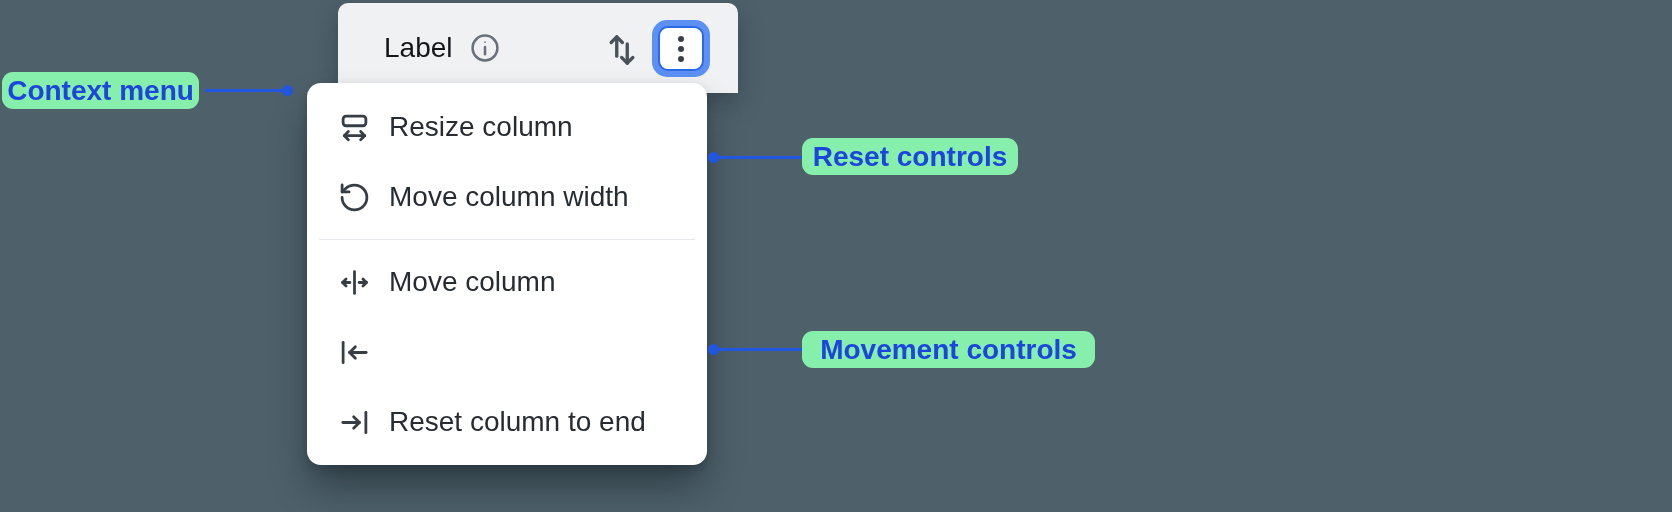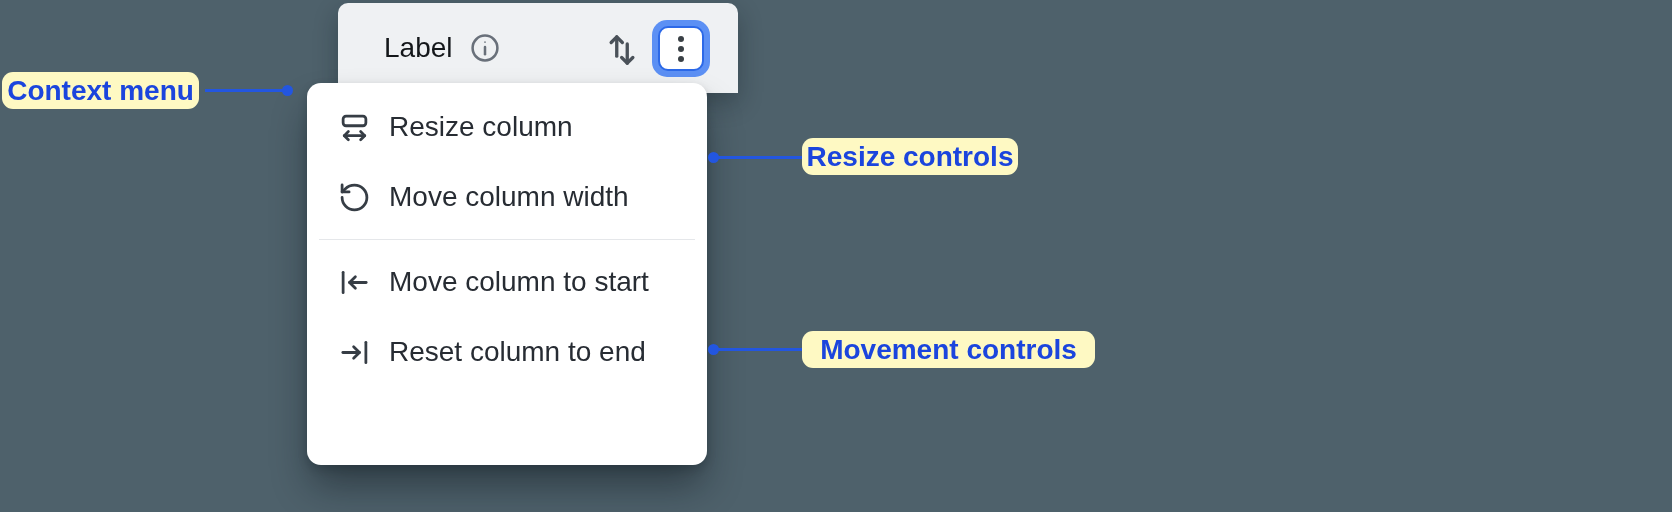--- a/index.html
+++ b/index.html
@@ -41,21 +41,21 @@
   .menu-item{
     height:70px;display:flex;align-items:center;gap:17px;
     padding-left:30px;cursor:pointer;
   }
   .menu-item svg{width:35px;height:35px;flex:0 0 35px;}
   .menu-item .mi-label{font-size:28px;color:#272c33;}
   .menu-divider{height:1px;background:#e5e7ea;margin:7px 12px;}
   
   .callout{
     position:absolute;height:37px;line-height:38px;text-align:center;
-    background:#fef9c3;color:#1b45dd;border-radius:11px;
+    background:#86efac;color:#1b45dd;border-radius:11px;
     font-size:28px;font-weight:600;
   }
   .callout-context{left:2px;top:72px;width:197px;}
   .callout-resize{left:802px;top:138px;width:216px;}
   .callout-movement{left:802px;top:331px;width:293px;}
   .leader{position:absolute;height:3px;background:#2356e0;}
   .leader-context{left:205px;top:89px;width:80px;}
   .leader-resize{left:716px;top:156px;width:86px;}
   .leader-movement{left:716px;top:348px;width:86px;}
   .leader-dot{position:absolute;width:11px;height:11px;border-radius:50%;background:#2356e0;}
@@ -113,45 +113,54 @@
     <div class="menu-item">
       <svg viewBox="0 0 24 24" fill="none" stroke="#363d45" stroke-width="1.9" stroke-linecap="round" stroke-linejoin="round">
         <path d="M3.5 12a8.5 8.5 0 1 0 8.5-8.5 9.2 9.2 0 0 0-6.4 2.6L3.5 8.2"></path>
         <path d="M3.5 3.4v4.8h4.8"></path>
       </svg>
       <span class="mi-label">Move column width</span>
     </div>
 
     <div class="menu-divider"></div>
 
+    <div class="menu-item">
+      <svg viewBox="0 0 24 24" fill="none" stroke="#363d45" stroke-width="1.9" stroke-linecap="round" stroke-linejoin="round">
+        <path d="M12 4.5v15"></path>
+        <path d="M8.8 12H3.8"></path>
+          <path d="m6.2 9.6-2.4 2.4 2.4 2.4"></path>
+        <path d="M15.2 12h5"></path>
+          <path d="m17.8 9.6 2.4 2.4-2.4 2.4"></path>
+      </svg>
+      <span class="mi-label">Move column</span>
+    </div>
 
     <div class="menu-item">
       <svg viewBox="0 0 24 24" fill="none" stroke="#363d45" stroke-width="1.9" stroke-linecap="round" stroke-linejoin="round">
         <path d="M4.2 5v14"></path>
         <path d="M20 12H8.6"></path>
         <path d="m12.6 8-4 4 4 4"></path>
       </svg>
-      <span class="mi-label">Move column to start</span>
     </div>
 
     <div class="menu-item">
       <svg viewBox="0 0 24 24" fill="none" stroke="#363d45" stroke-width="1.9" stroke-linecap="round" stroke-linejoin="round">
         <path d="M4 12h11.4"></path>
         <path d="m11.4 8 4 4-4 4"></path>
         <path d="M19.8 5v14"></path>
       </svg>
       <span class="mi-label">Reset column to end</span>
     </div>
   </div>
 
   <div class="callout callout-context">Context menu</div>
   <div class="leader leader-context"></div>
   <div class="leader-dot dot-context"></div>
 
-  <div class="callout callout-resize">Resize controls</div>
+  <div class="callout callout-resize">Reset controls</div>
   <div class="leader leader-resize"></div>
   <div class="leader-dot dot-resize"></div>
 
   <div class="callout callout-movement">Movement controls</div>
   <div class="leader leader-movement"></div>
   <div class="leader-dot dot-movement"></div>
 
 </div>
 
 </body></html>

